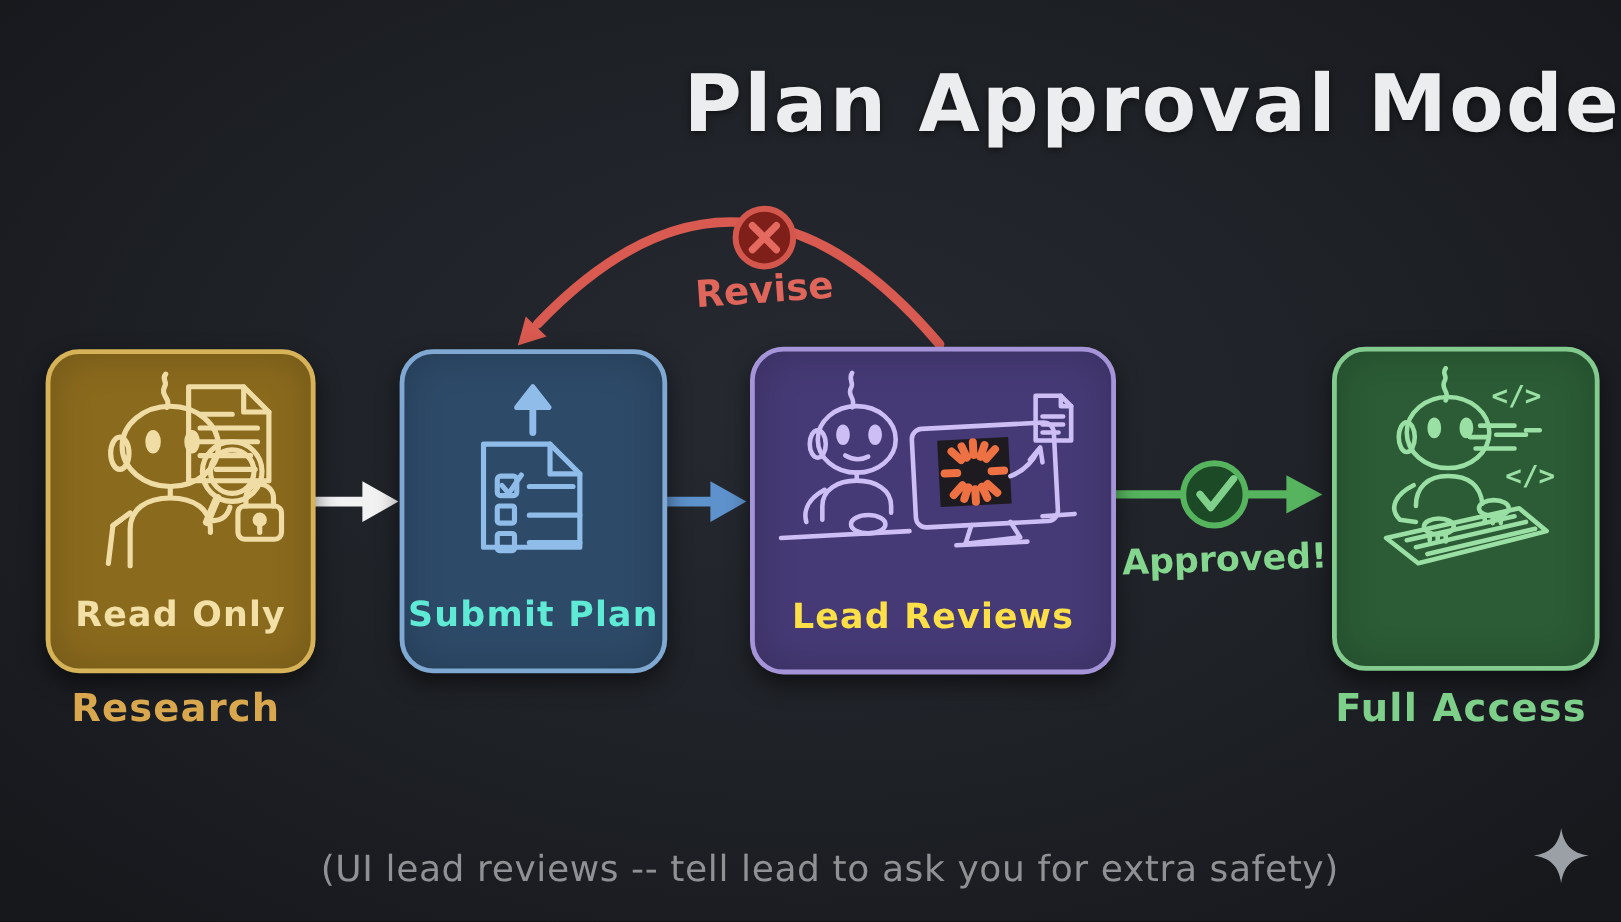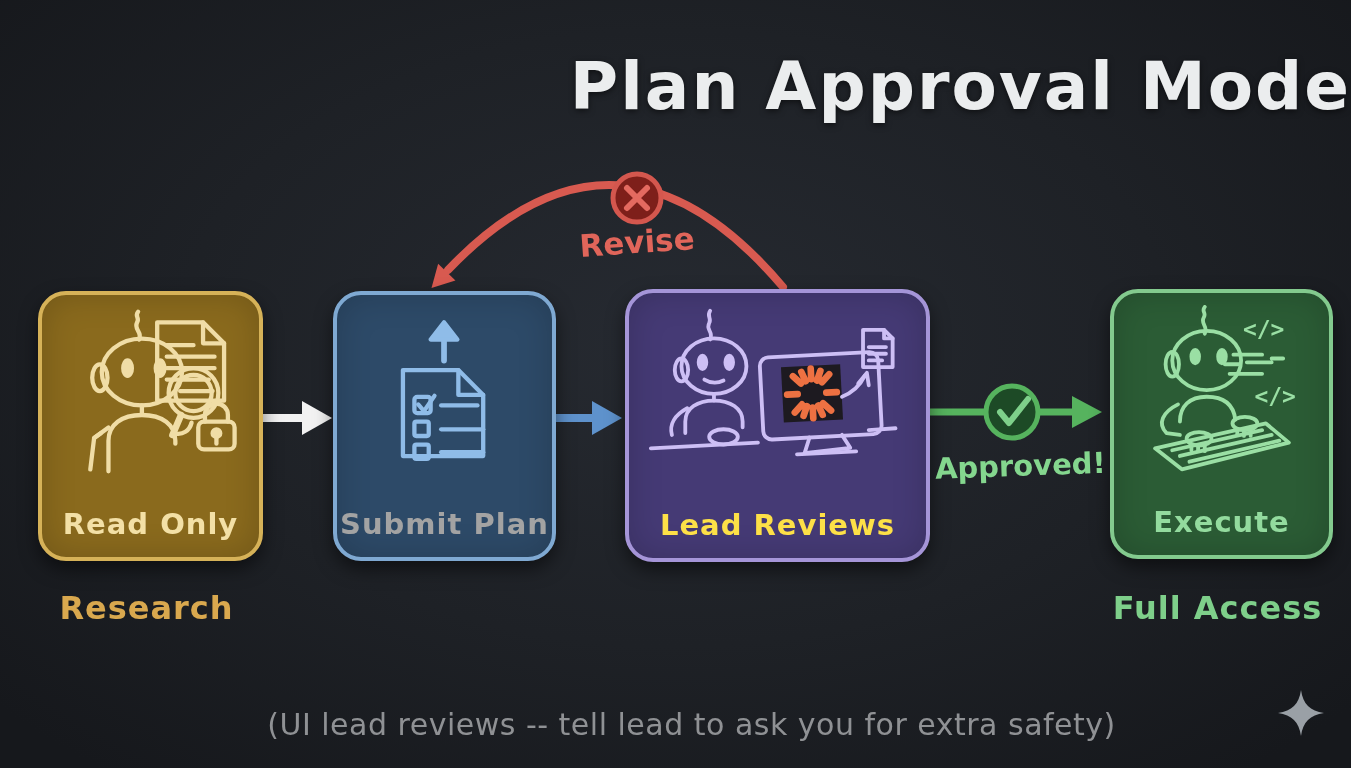--- a/index.html
+++ b/index.html
@@ -12,33 +12,33 @@
     position:absolute;top:48px;left:0;width:100%;text-align:right;
     font-size:66px;font-weight:600;letter-spacing:2px;color:#ebedee;
     text-shadow:0 2px 6px rgba(0,0,0,.55);
   }
   .stage{
     position:absolute;border-radius:28px;
     box-shadow:0 8px 18px rgba(0,0,0,.5), inset 0 0 34px rgba(0,0,0,.18);
   }
   .stage .icon{position:absolute;top:12px;left:0;width:100%;height:172px;}
   .stage-label{
-    position:absolute;bottom:16px;left:0;width:100%;text-align:center;
+    position:absolute;bottom:28px;left:0;width:100%;text-align:center;
     font-size:29px;font-weight:600;letter-spacing:1px;
   }
   .stage0{left:38px;top:291px;width:217px;height:262px;background:#8a6a1d;border:4px solid #d6b258;}
   .stage1{left:333px;top:291px;width:215px;height:262px;background:#2d4a68;border:4px solid #7fa9d2;}
   .stage2{left:625px;top:289px;width:297px;height:265px;background:#453a75;border:4px solid #a595d8;}
   .stage3{left:1110px;top:289px;width:215px;height:262px;background:#2b5c35;border:4px solid #83ca8e;}
   .stage0 .stage-label{color:#f3e0a6;}
-  .stage1 .stage-label{color:#a3a3a3;margin-top:10px;}
+  .stage1 .stage-label{color:#5eead4;margin-top:10px;}
   .stage2 .stage-label{color:#fde047;}
   .stage3 .stage-label{color:#93db9e;}
   .sublabel{
-    position:absolute;top:589px;text-align:center;
+    position:absolute;top:571px;text-align:center;
     font-size:32px;font-weight:600;letter-spacing:1px;
   }
   .sublabel.gold{left:28px;width:237px;color:#d9a84e;}
   .sublabel.green{left:1085px;width:265px;color:#7ecf8a;text-align:center;}
   .overlay{position:absolute;left:0;top:0;width:1351px;height:768px;pointer-events:none;}
   .revise-label{
     position:absolute;left:567px;top:224px;width:140px;text-align:center;
     font-size:31px;font-weight:600;color:#e0655a;transform:rotate(-4deg);
   }
   .approved-label{
@@ -206,21 +206,20 @@
         <path d="M34,150 L150,124 L174,144 L62,172 Z"></path>
         <path d="M52,152 l94,-21 M60,158 l96,-22 M70,164 l94,-22"></path>
 
         <path d="M116,52 h30 M107,62 h16 M130,60 h26 M112,72 h34 M156,56 h12"></path>
       </g>
       <g font-family="DejaVu Sans Mono, monospace" font-size="24" font-weight="bold" fill="#9adfa4">
         <text x="126" y="34">&lt;/&gt;</text>
         <text x="138" y="104">&lt;/&gt;</text>
       </g>
     </svg>
-    <div class="stage-label">Execute</div>
   </div>
 
   <div class="sublabel gold">Research</div>
   <div class="sublabel green">Full Access</div>
 
   <div class="revise-label">Revise</div>
   <div class="approved-label">Approved!</div>
 
   <div class="caption">(UI lead reviews -- tell lead to ask you for extra safety)</div>
 

